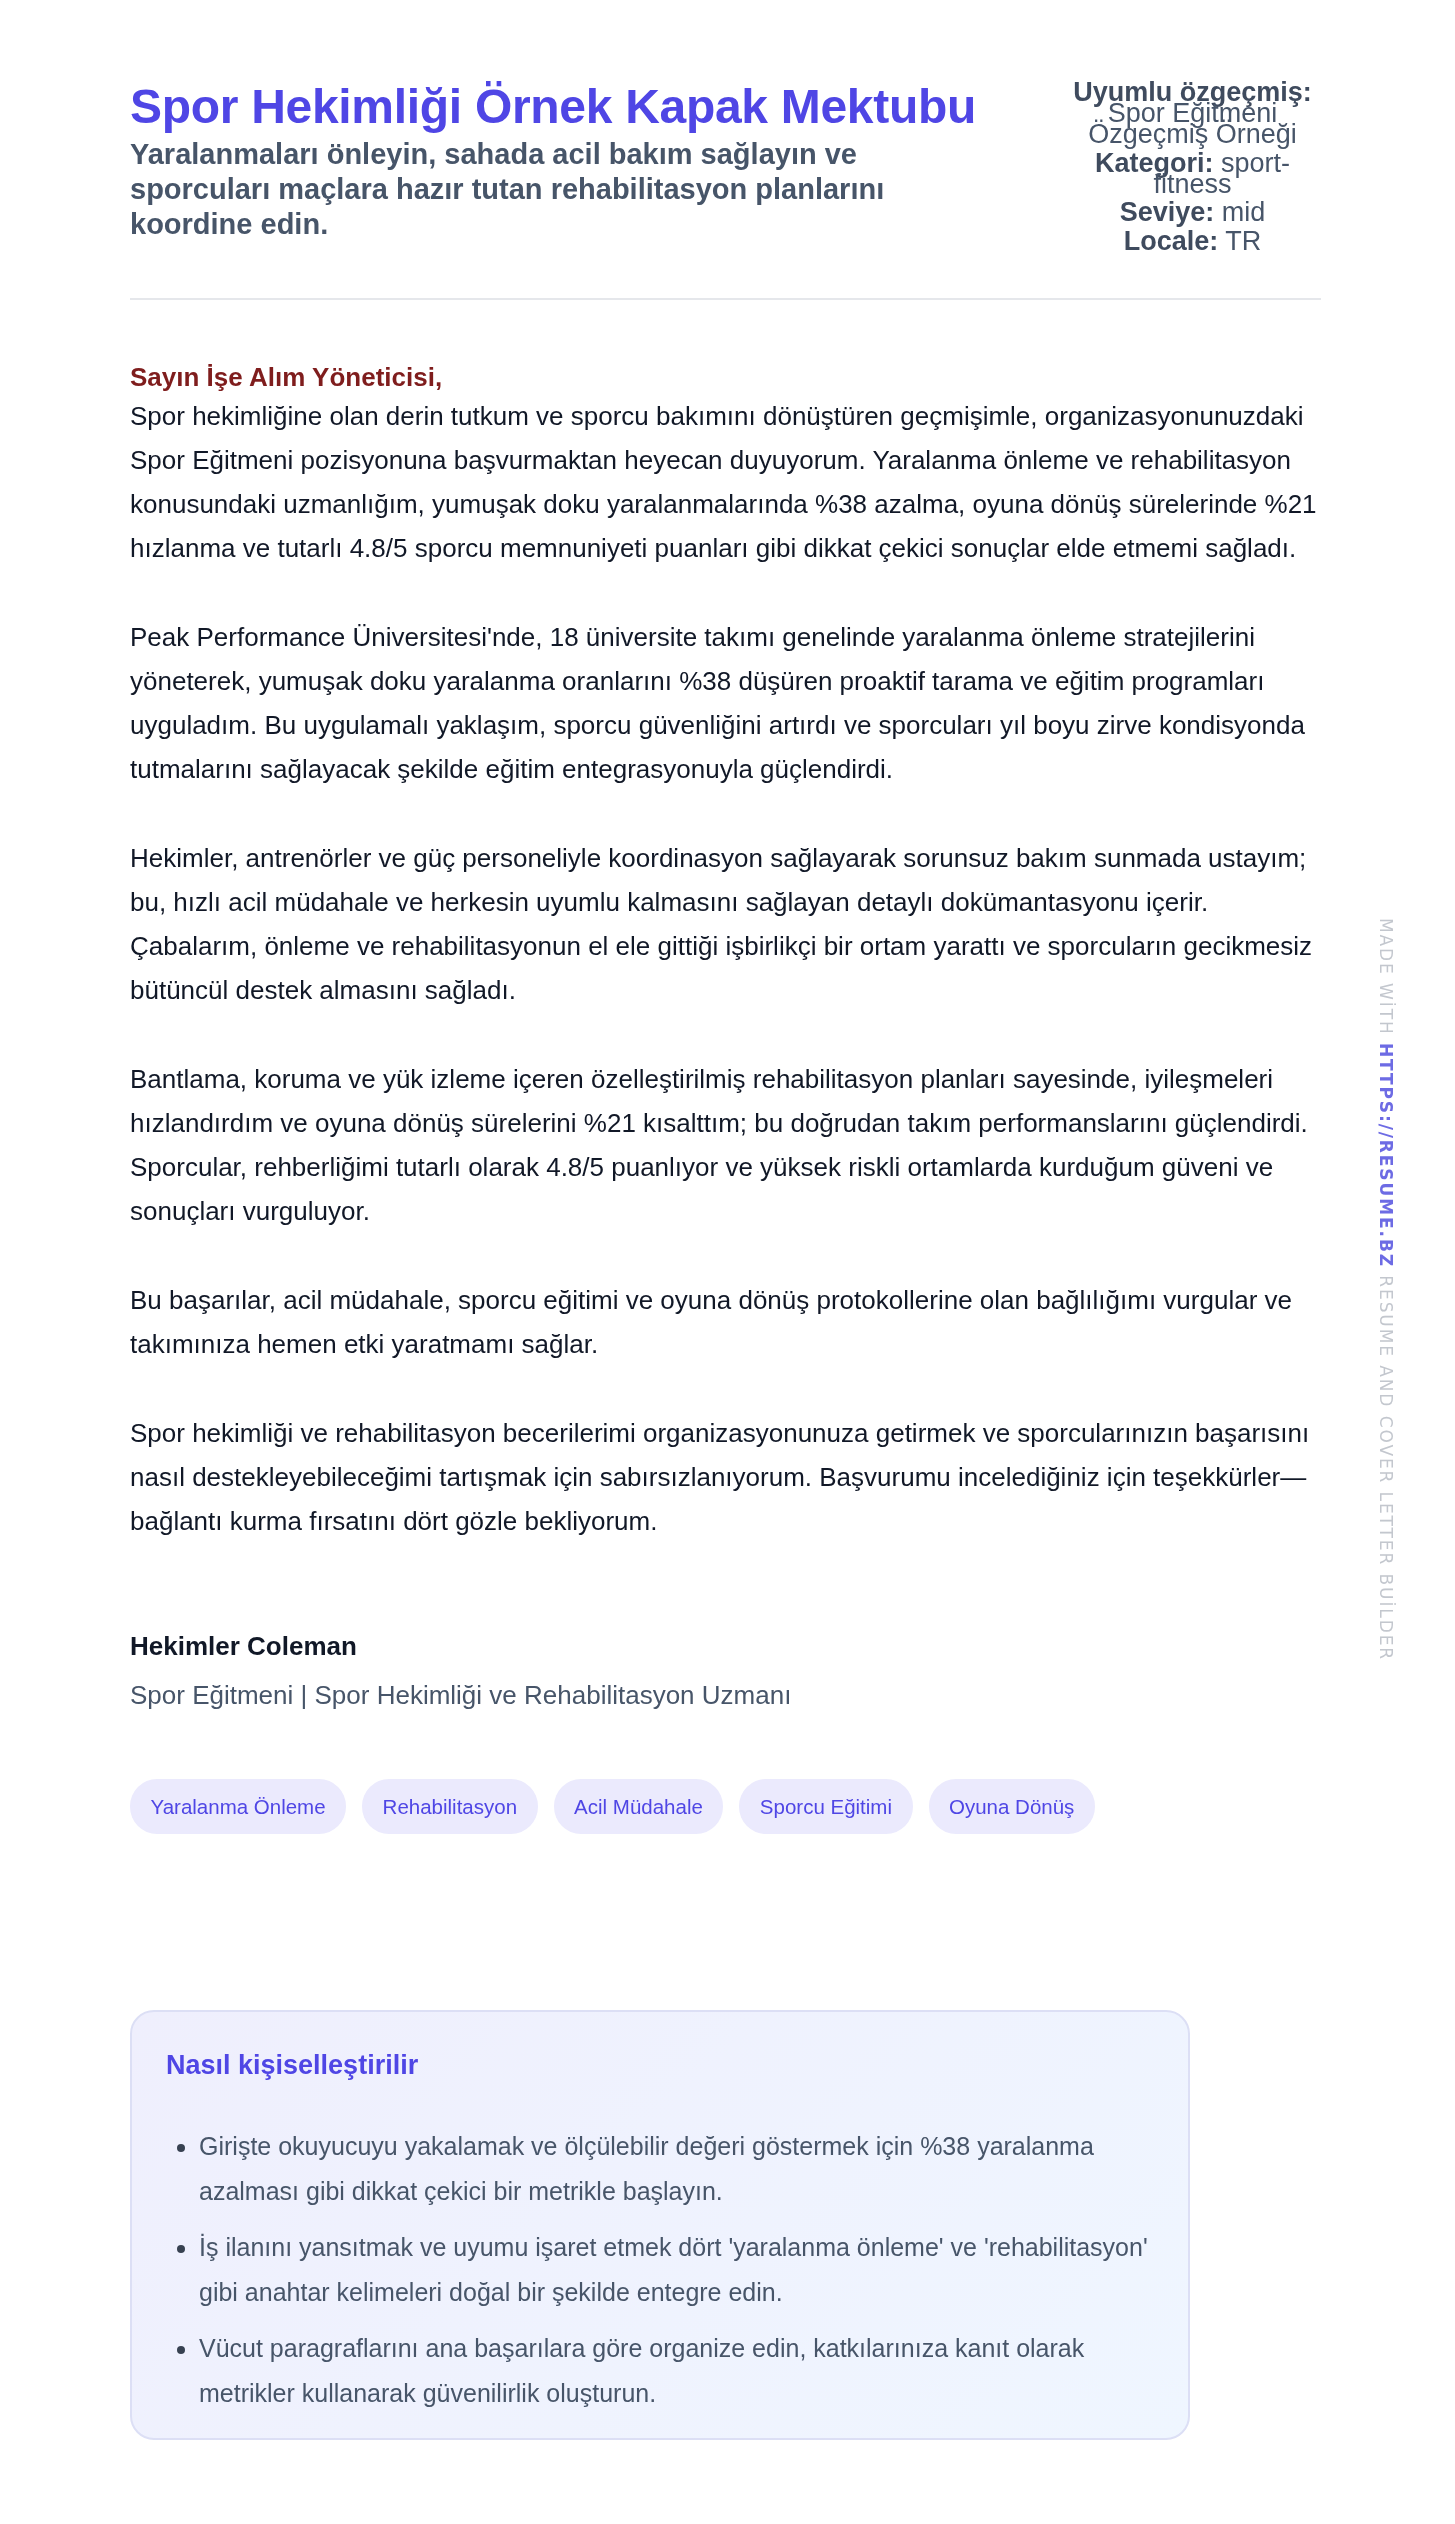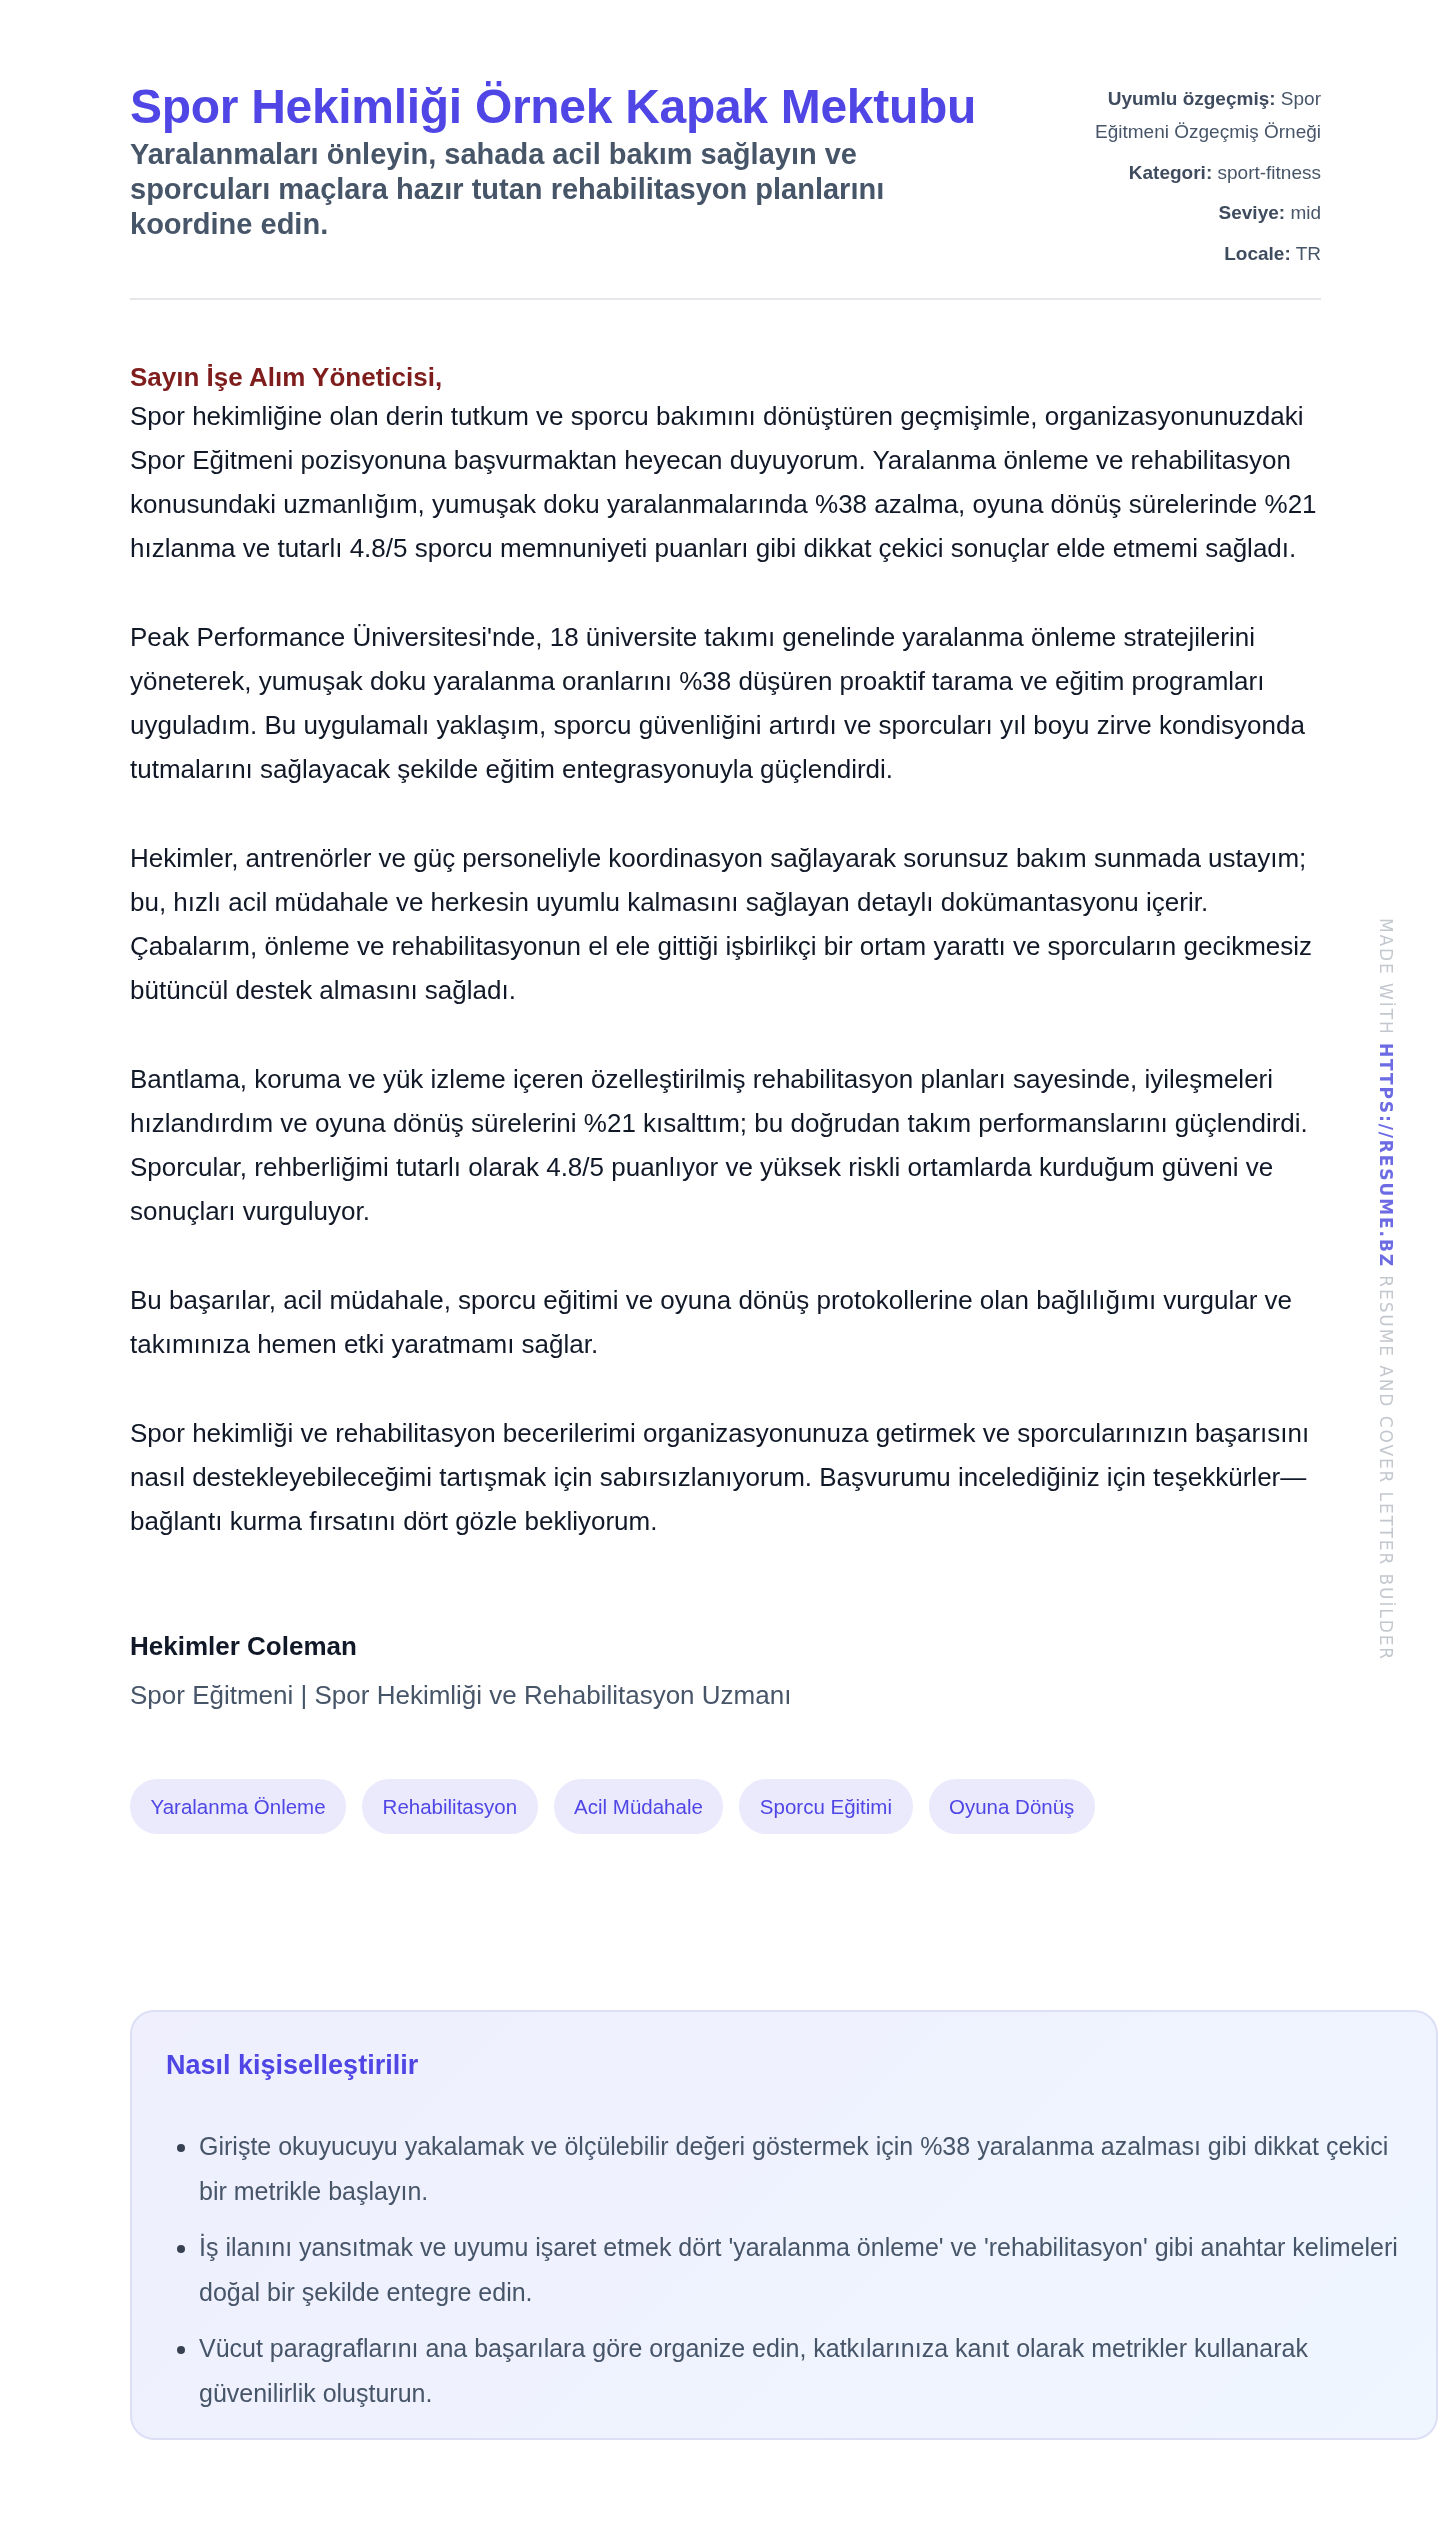--- a/index.html
+++ b/index.html
@@ -44,23 +44,23 @@
       font-size: 29px;
       line-height: 35px;
       font-weight: 700;
       color: #475569;
     }
     .meta {
       position: absolute;
       right: 0;
       top: 82px;
       width: 257px;
-      text-align: right;
-      font-size: 19px;
-      line-height: 33px;
+      text-align: center;
+      font-size: 27px;
+      line-height: 21px;
       color: #475569;
     }
     .meta-row {
       margin-bottom: 7.7px;
     }
     .meta-row .meta-label {
       font-weight: 700;
       color: #3f4b5e;
     }
     
@@ -108,21 +108,21 @@
       height: 55px;
       padding: 0 20.5px;
       border-radius: 27px;
       white-space: nowrap;
     }
     
     .tips {
       position: absolute;
       left: 130px;
       top: 2010px;
-      width: 1308px;
+      width: 1060px;
       height: 430px;
       box-sizing: border-box;
       border: 2.6px solid #dcdff5;
       border-radius: 24px;
       background: linear-gradient(135deg, #efeffd 0%, #eff6ff 100%);
       padding: 34px 34px 0 34px;
     }
     .tips-title {
       margin: 0;
       font-size: 27px;

